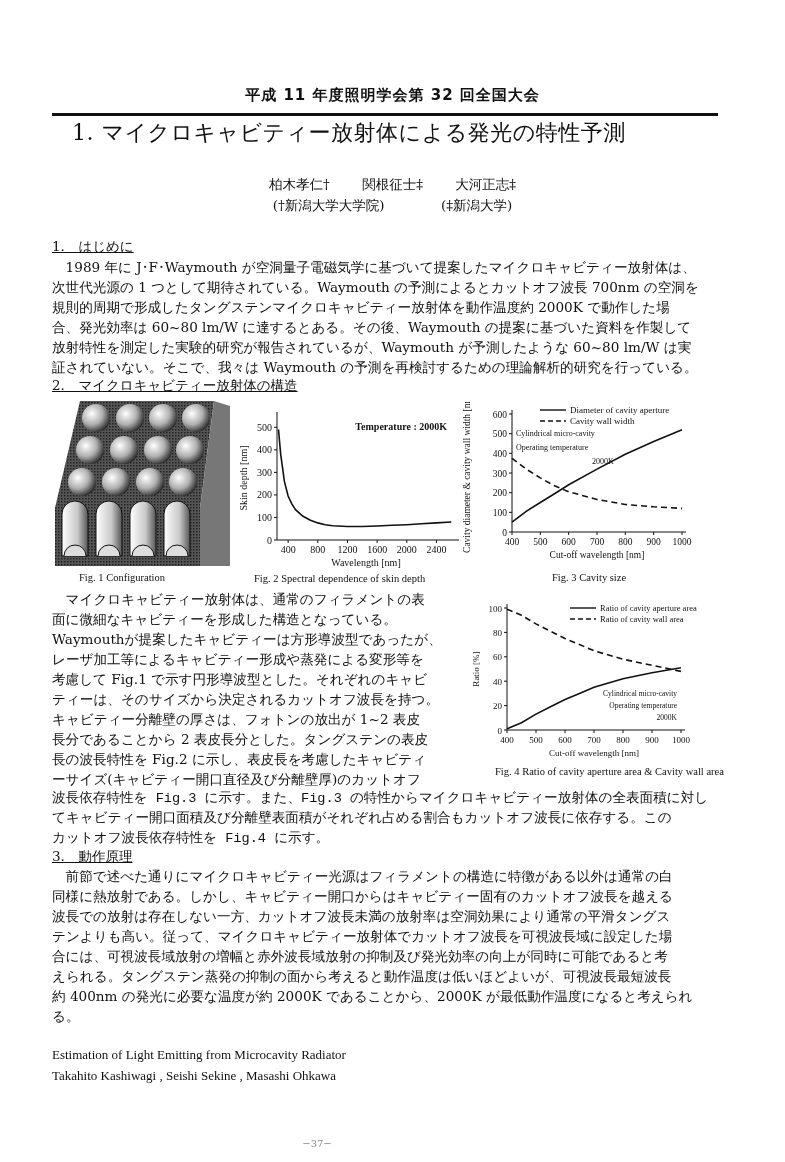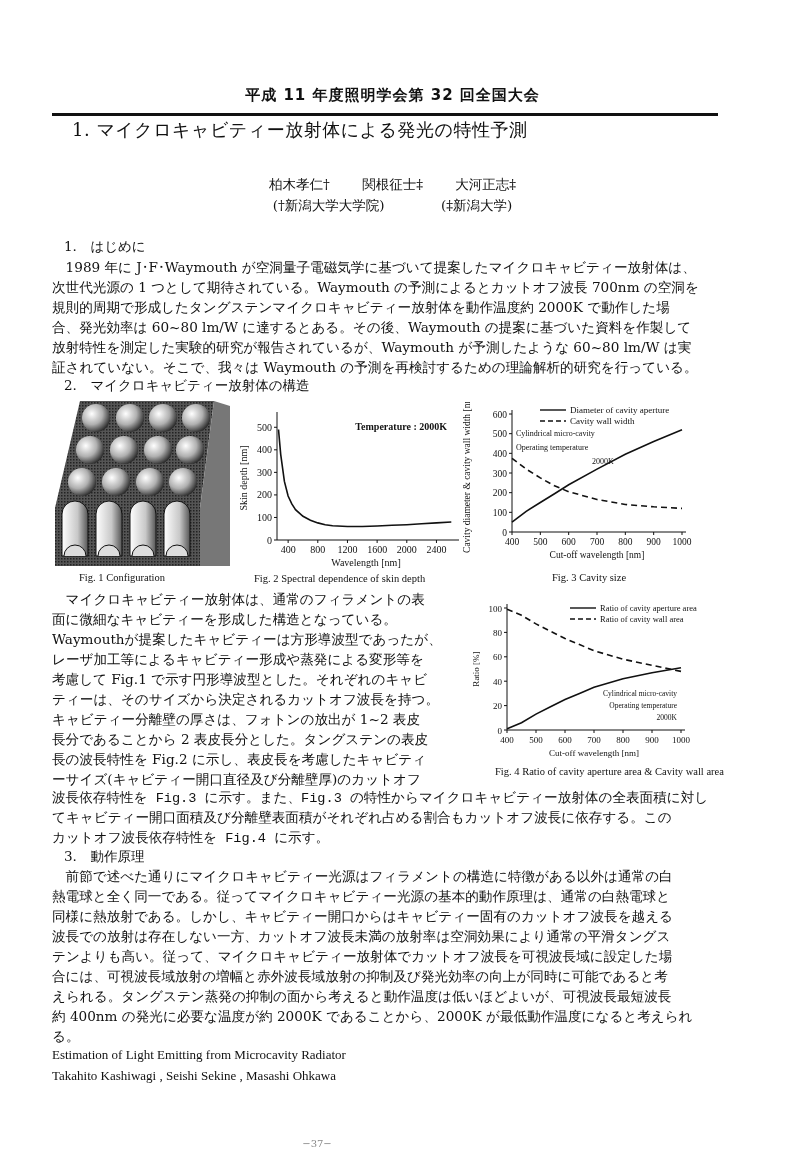--- a/index.html
+++ b/index.html
@@ -2,26 +2,26 @@
 <html><head>
 <meta charset="utf-8">
 <style>
   html,body{margin:0;padding:0;background:#ffffff;}
   body{width:785px;height:1162px;position:relative;overflow:hidden;color:#111;
        font-family:"DejaVu Serif","Liberation Serif",serif;}
   .abs{position:absolute;}
   .conf{left:0;width:785px;top:86px;text-align:center;font-family:"DejaVu Sans","Liberation Sans",sans-serif;
         font-weight:bold;font-size:15px;letter-spacing:1px;}
   .rule{left:52px;width:666px;top:113px;height:3px;background:#111;}
-  .title{left:72px;top:118px;font-size:18px;white-space:nowrap;letter-spacing:0.5px;}
+  .title{left:72px;top:118px;font-size:22px;white-space:nowrap;letter-spacing:0.5px;}
   .authors{left:0;width:785px;top:176px;text-align:center;font-size:13.5px;}
   .authors span{margin:0 14px;}
   .affil{left:0;width:785px;top:197px;text-align:center;font-size:13.5px;}
   .affil span{margin:0 26px;}
-  .sec{font-size:13.5px;white-space:nowrap;margin-left:12px;}
+  .sec{font-size:13.5px;text-decoration:underline;white-space:nowrap;}
   .para{font-size:13.6px;line-height:20px;text-align:justify;white-space:nowrap;}
   .para div{height:20px;overflow:visible;}
   .cap{font-family:"Liberation Serif","DejaVu Serif",serif;font-size:10.5px;white-space:nowrap;}
   .en{font-family:"Liberation Serif","DejaVu Serif",serif;font-size:13px;line-height:20px;white-space:nowrap;}
   .pnum{left:0;width:634px;top:1138px;text-align:center;font-size:10px;color:#888;}
   svg text{font-family:"Liberation Serif","DejaVu Serif",serif;}
 </style>
 </head>
 <body>
 
@@ -233,21 +233,20 @@
 </div>
 <div class="abs para" style="left:52px;top:789px;width:670px;font-family:Liberation Mono, monospace;">
   <div>波長依存特性を Fig.3 に示す。また、Fig.3 の特性からマイクロキャビティー放射体の全表面積に対し</div>
   <div>てキャビティー開口面積及び分離壁表面積がそれぞれ占める割合もカットオフ波長に依存する。この</div>
   <div>カットオフ波長依存特性を Fig.4 に示す。</div>
 </div>
 
 <div class="abs sec" style="left:52px;top:848px;">3.　動作原理</div>
 <div class="abs para" style="left:52px;top:866px;width:670px;">
   <div>　前節で述べた通りにマイクロキャビティー光源はフィラメントの構造に特徴がある以外は通常の白</div>
-  <div>熱電球と全く同一である。従ってマイクロキャビティー光源の基本的動作原理は、通常の白熱電球と</div>
   <div>同様に熱放射である。しかし、キャビティー開口からはキャビティー固有のカットオフ波長を越える</div>
   <div>波長での放射は存在しない一方、カットオフ波長未満の放射率は空洞効果により通常の平滑タングス</div>
   <div>テンよりも高い。従って、マイクロキャビティー放射体でカットオフ波長を可視波長域に設定した場</div>
   <div>合には、可視波長域放射の増幅と赤外波長域放射の抑制及び発光効率の向上が同時に可能であると考</div>
   <div>えられる。タングステン蒸発の抑制の面から考えると動作温度は低いほどよいが、可視波長最短波長</div>
   <div>約 400nm の発光に必要な温度が約 2000K であることから、2000K が最低動作温度になると考えられ</div>
   <div>る。</div>
 </div>
 
 <div class="abs en" style="left:52px;top:1045px;">Estimation of Light Emitting from Microcavity Radiator</div>

